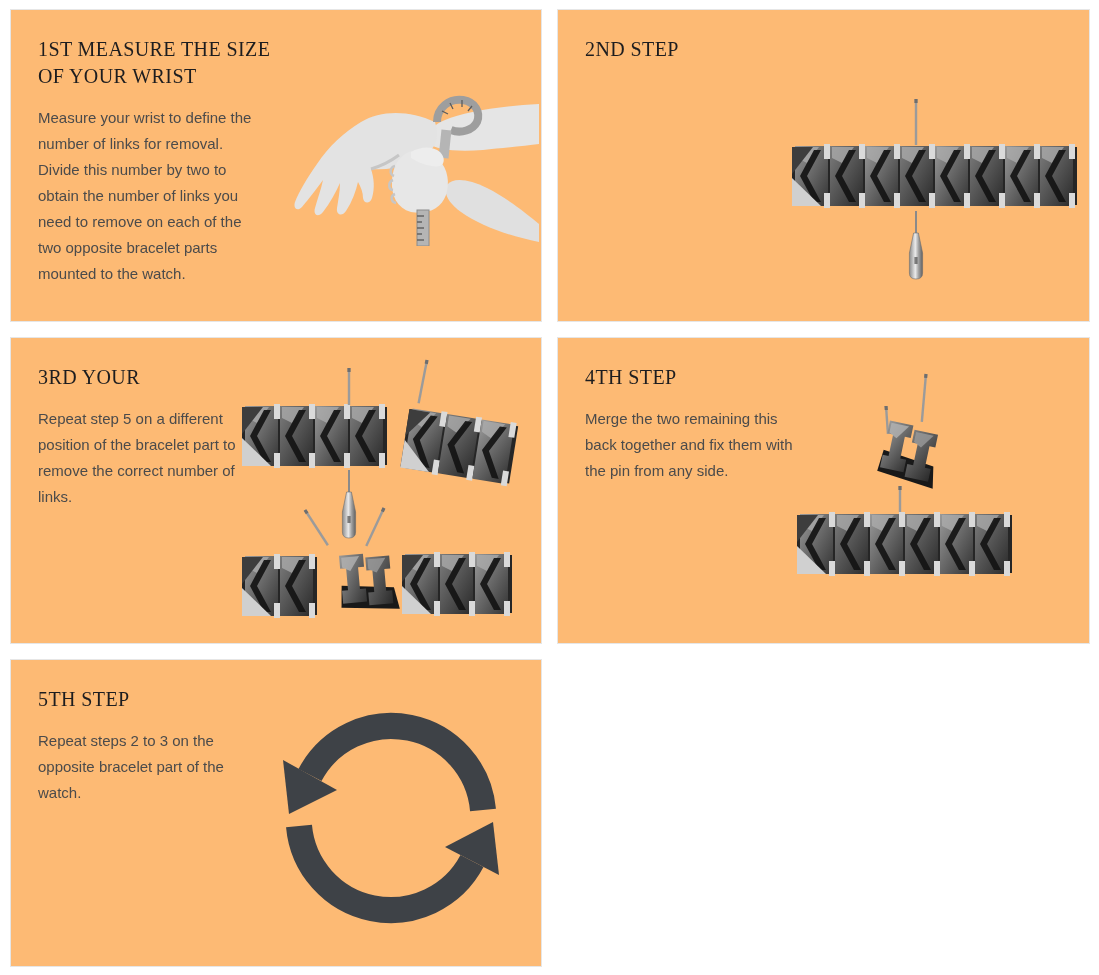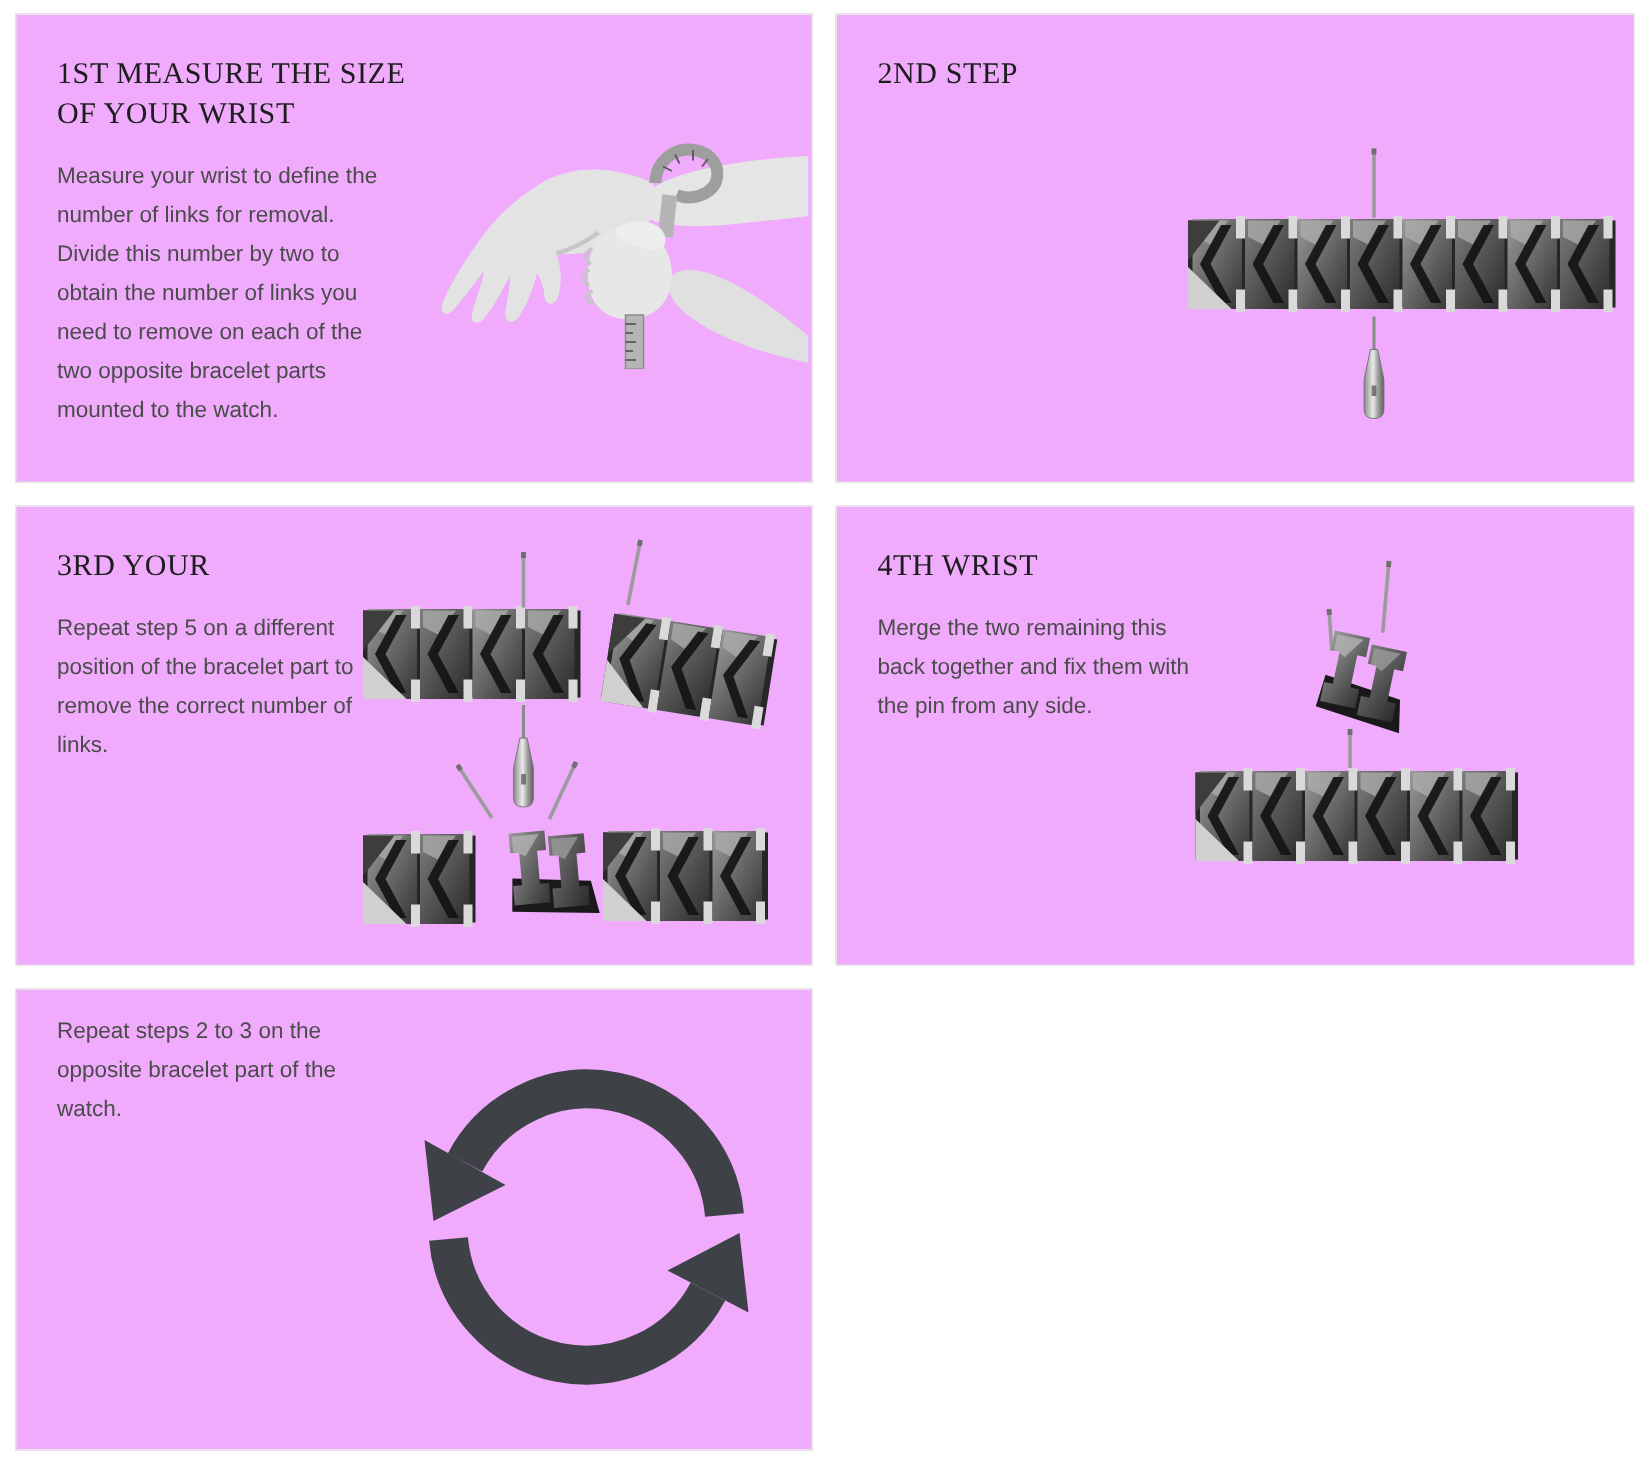--- a/index.html
+++ b/index.html
@@ -3,21 +3,21 @@
 <meta charset="utf-8">
 <style>
   html,body{margin:0;padding:0;background:#ffffff;}
   body{width:1099px;height:975px;position:relative;font-family:"Liberation Sans",sans-serif;}
   .grid{
     position:absolute;left:10px;top:9px;
     display:grid;grid-template-columns:532px 533px;grid-template-rows:313px 307px 308px;
     column-gap:15px;row-gap:15px;
   }
   .card{
-    background:#f0abfc;border:1px solid #e6e6e6;box-sizing:border-box;
+    background:#fdba74;border:1px solid #e6e6e6;box-sizing:border-box;
     position:relative;overflow:hidden;
   }
   .card h2{
     font-family:"Liberation Serif",serif;font-weight:500;
     font-size:20px;line-height:27px;color:#1d1d1f;letter-spacing:0.4px;
     margin:26px 0 0 27px;max-width:250px;
   }
   .card p{
     margin:15px 0 0 27px;width:216px;
     font-size:15px;line-height:26px;color:#4b4b4b;
@@ -257,21 +257,21 @@
           </g>
           <g transform="rotate(25 145 154)">
             <rect x="143.8" y="154" width="2.4" height="42" fill="#9b9b9b"></rect>
             <rect x="143.4" y="154" width="3.2" height="4" fill="#6e6e6e"></rect>
           </g>
         </svg>
       </div>
   </div>
 
   <div class="card">
-    <h2>4TH WRIST</h2>
+    <h2>4TH STEP</h2>
     <p>Merge the two remaining this back together and fix them with the pin from any side.</p>
     <div class="art art-c4">
         <svg width="240" height="212" viewBox="0 0 240 212" xmlns="http://www.w3.org/2000/svg">
           <defs>
             <linearGradient id="gA4" x1="0" y1="0" x2="1" y2="1">
               <stop offset="0" stop-color="#9a9a9a"></stop>
               <stop offset="1" stop-color="#333333"></stop>
             </linearGradient>
             <linearGradient id="gB4" x1="0" y1="0" x2="1" y2="1">
               <stop offset="0" stop-color="#7d7d7d"></stop>
@@ -336,20 +336,21 @@
             <rect x="208" y="0" width="6" height="15" fill="#dadada"></rect>
             <rect x="208" y="49" width="6" height="15" fill="#dadada"></rect>
             <polygon points="1,34 30,62 1,62" fill="#d0d0d0"></polygon>
             <polygon points="1,3 22,3 1,30" fill="#3d3d3d"></polygon>
           </g>
         </svg>
       </div>
   </div>
 
   <div class="card">
+    <h2>5TH STEP</h2>
     <p>Repeat steps 2 to 3 on the opposite bracelet part of the watch.</p>
     <div class="art art-c5">
         <svg width="245" height="248" viewBox="0 0 245 248" xmlns="http://www.w3.org/2000/svg">
           <path d="M 214 116 A 92 92 0 0 0 41 81" fill="none" stroke="#3e4247" stroke-width="26"></path>
           <polygon points="20,120 14,66 68,96" fill="#3e4247"></polygon>
           <path d="M 30 132 A 92 92 0 0 0 203 167" fill="none" stroke="#3e4247" stroke-width="26"></path>
           <polygon points="224,128 230,181 176,153" fill="#3e4247"></polygon>
         </svg>
       </div>
   </div>

